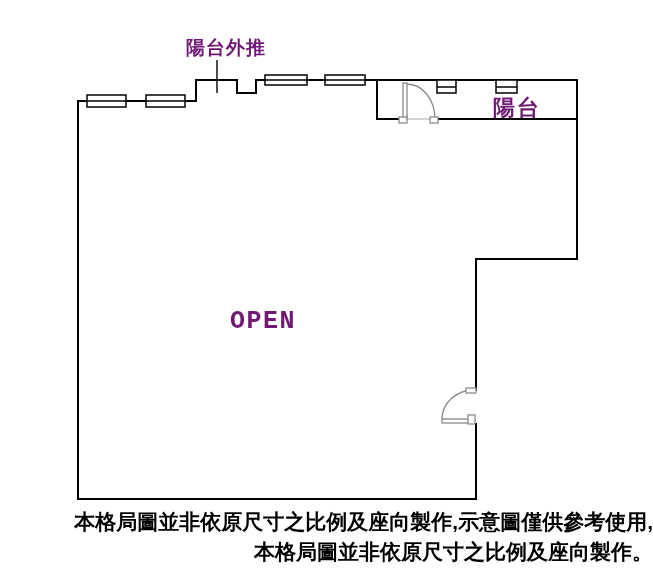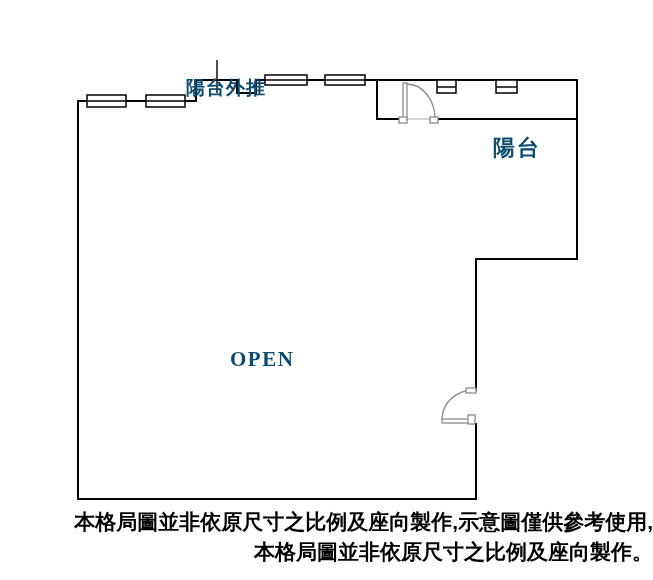--- a/index.html
+++ b/index.html
@@ -8,39 +8,38 @@
     width: 653px;
     height: 580px;
     background: #ffffff;
     overflow: hidden;
     font-family: "Liberation Sans", sans-serif;
     color: #000;
   }
   .plan-svg { position: absolute; left: 0; top: 0; }
   .label {
     position: absolute;
-    color: #0c4a6e;
+    color: #701a75;
     white-space: nowrap;
-    font-family: Liberation Serif, serif;
-    margin-top: 40px;
+    font-family: Liberation Mono, monospace;
   }
   .label-pushout {
     left: 186px; top: 35px;
     font-size: 19px; font-weight: 600;
     letter-spacing: 1px;
   }
   .label-balcony {
     left: 461px; top: 93px;
     font-size: 22px; font-weight: 700;
     letter-spacing: 2px;
     padding-left: 32px;
   }
   .label-open {
     left: 230px; top: 307px;
-    font-size: 21px; font-weight: 600;
+    font-size: 25px; font-weight: 600;
     letter-spacing: 1.5px;
   }
   .disclaimer {
     position: absolute;
     left: 0; top: 507px; width: 653px;
     text-align: right;
     font-size: 21px;
     font-weight: 700;
     line-height: 30px;
     color: #000;

